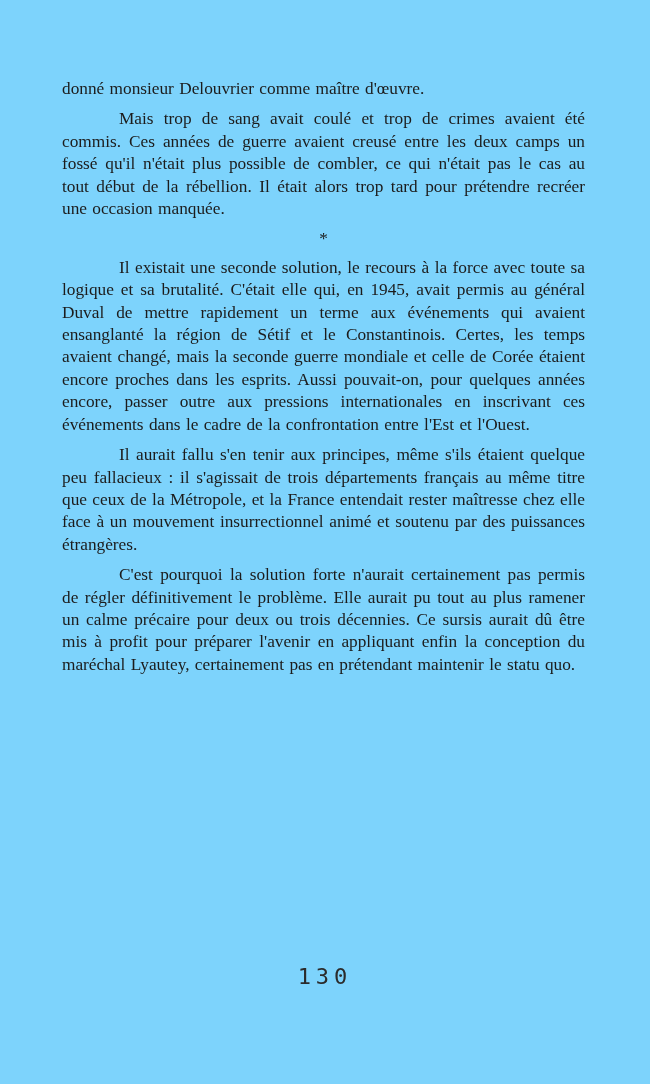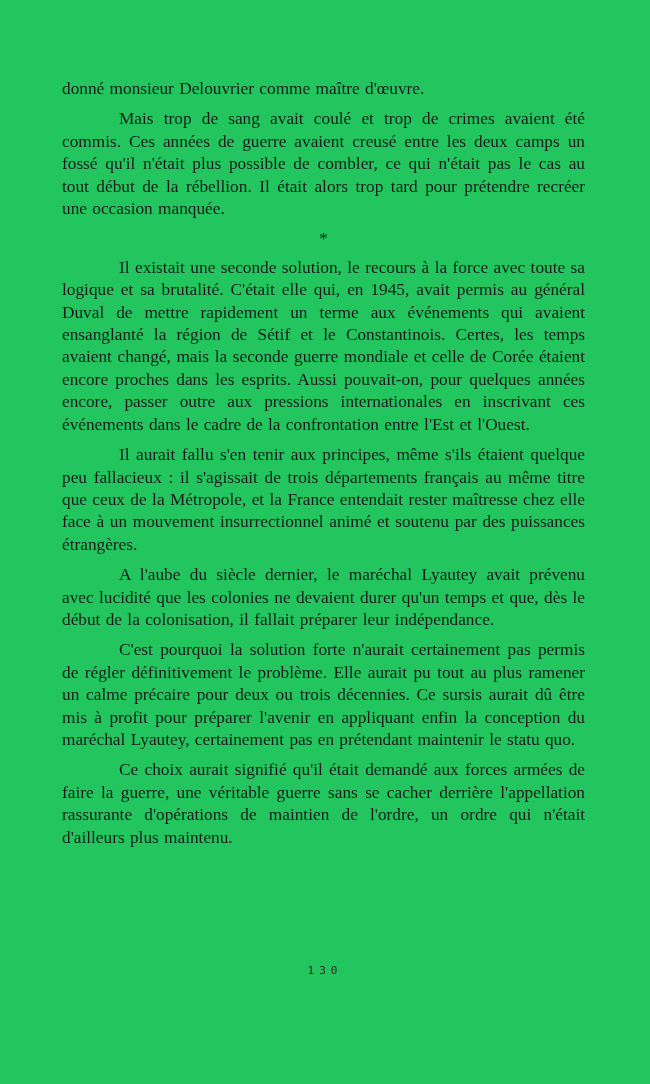--- a/index.html
+++ b/index.html
@@ -4,21 +4,21 @@
 <style>
   html, body {
     margin: 0;
     padding: 0;
     background: #ffffff;
   }
   .page {
     position: relative;
     width: 650px;
     height: 1084px;
-    background: #22c55e;
+    background: #7dd3fc;
     overflow: hidden;
     font-family: "Liberation Serif", "DejaVu Serif", serif;
   }
   .text-block {
     position: absolute;
     left: 62px;
     top: 78px;
     width: 523px;
   }
   .para {
@@ -44,33 +44,31 @@
     color: #1c1c1c;
     text-align: center;
   }
   .page-number {
     position: absolute;
     top: 964px;
     left: 0;
     width: 100%;
     text-align: center;
     font-family: "DejaVu Sans Mono", "Liberation Mono", monospace;
-    font-size: 11px;
+    font-size: 22px;
     letter-spacing: 5px;
     color: #2b2b2b;
   }
 </style>
 </head>
 <body>
 
 <div class="page">
   <div class="text-block">
     <p class="para no-indent">donné monsieur Delouvrier comme maître d'œuvre.</p>
     <p class="para">Mais trop de sang avait coulé et trop de crimes avaient été commis. Ces années de guerre avaient creusé entre les deux camps un fossé qu'il n'était plus possible de combler, ce qui n'était pas le cas au tout début de la rébellion. Il était alors trop tard pour prétendre recréer une occasion manquée.</p>
     <div class="separator">*</div>
     <p class="para">Il existait une seconde solution, le recours à la force avec toute sa logique et sa brutalité. C'était elle qui, en 1945, avait permis au général Duval de mettre rapidement un terme aux événements qui avaient ensanglanté la région de Sétif et le Constantinois. Certes, les temps avaient changé, mais la seconde guerre mondiale et celle de Corée étaient encore proches dans les esprits. Aussi pouvait-on, pour quelques années encore, passer outre aux pressions internationales en inscrivant ces événements dans le cadre de la confrontation entre l'Est et l'Ouest.</p>
     <p class="para">Il aurait fallu s'en tenir aux principes, même s'ils étaient quelque peu fallacieux : il s'agissait de trois départements français au même titre que ceux de la Métropole, et la France entendait rester maîtresse chez elle face à un mouvement insurrectionnel animé et soutenu par des puissances étrangères.</p>
-    <p class="para">A l'aube du siècle dernier, le maréchal Lyautey avait prévenu avec lucidité que les colonies ne devaient durer qu'un temps et que, dès le début de la colonisation, il fallait préparer leur indépendance.</p>
     <p class="para">C'est pourquoi la solution forte n'aurait certainement pas permis de régler définitivement le problème. Elle aurait pu tout au plus ramener un calme précaire pour deux ou trois décennies. Ce sursis aurait dû être mis à profit pour préparer l'avenir en appliquant enfin la conception du maréchal Lyautey, certainement pas en prétendant maintenir le statu quo.</p>
-    <p class="para">Ce choix aurait signifié qu'il était demandé aux forces armées de faire la guerre, une véritable guerre sans se cacher derrière l'appellation rassurante d'opérations de maintien de l'ordre, un ordre qui n'était d'ailleurs plus maintenu.</p>
   </div>
   <div class="page-number">130</div>
 </div>
 
 </body></html>

